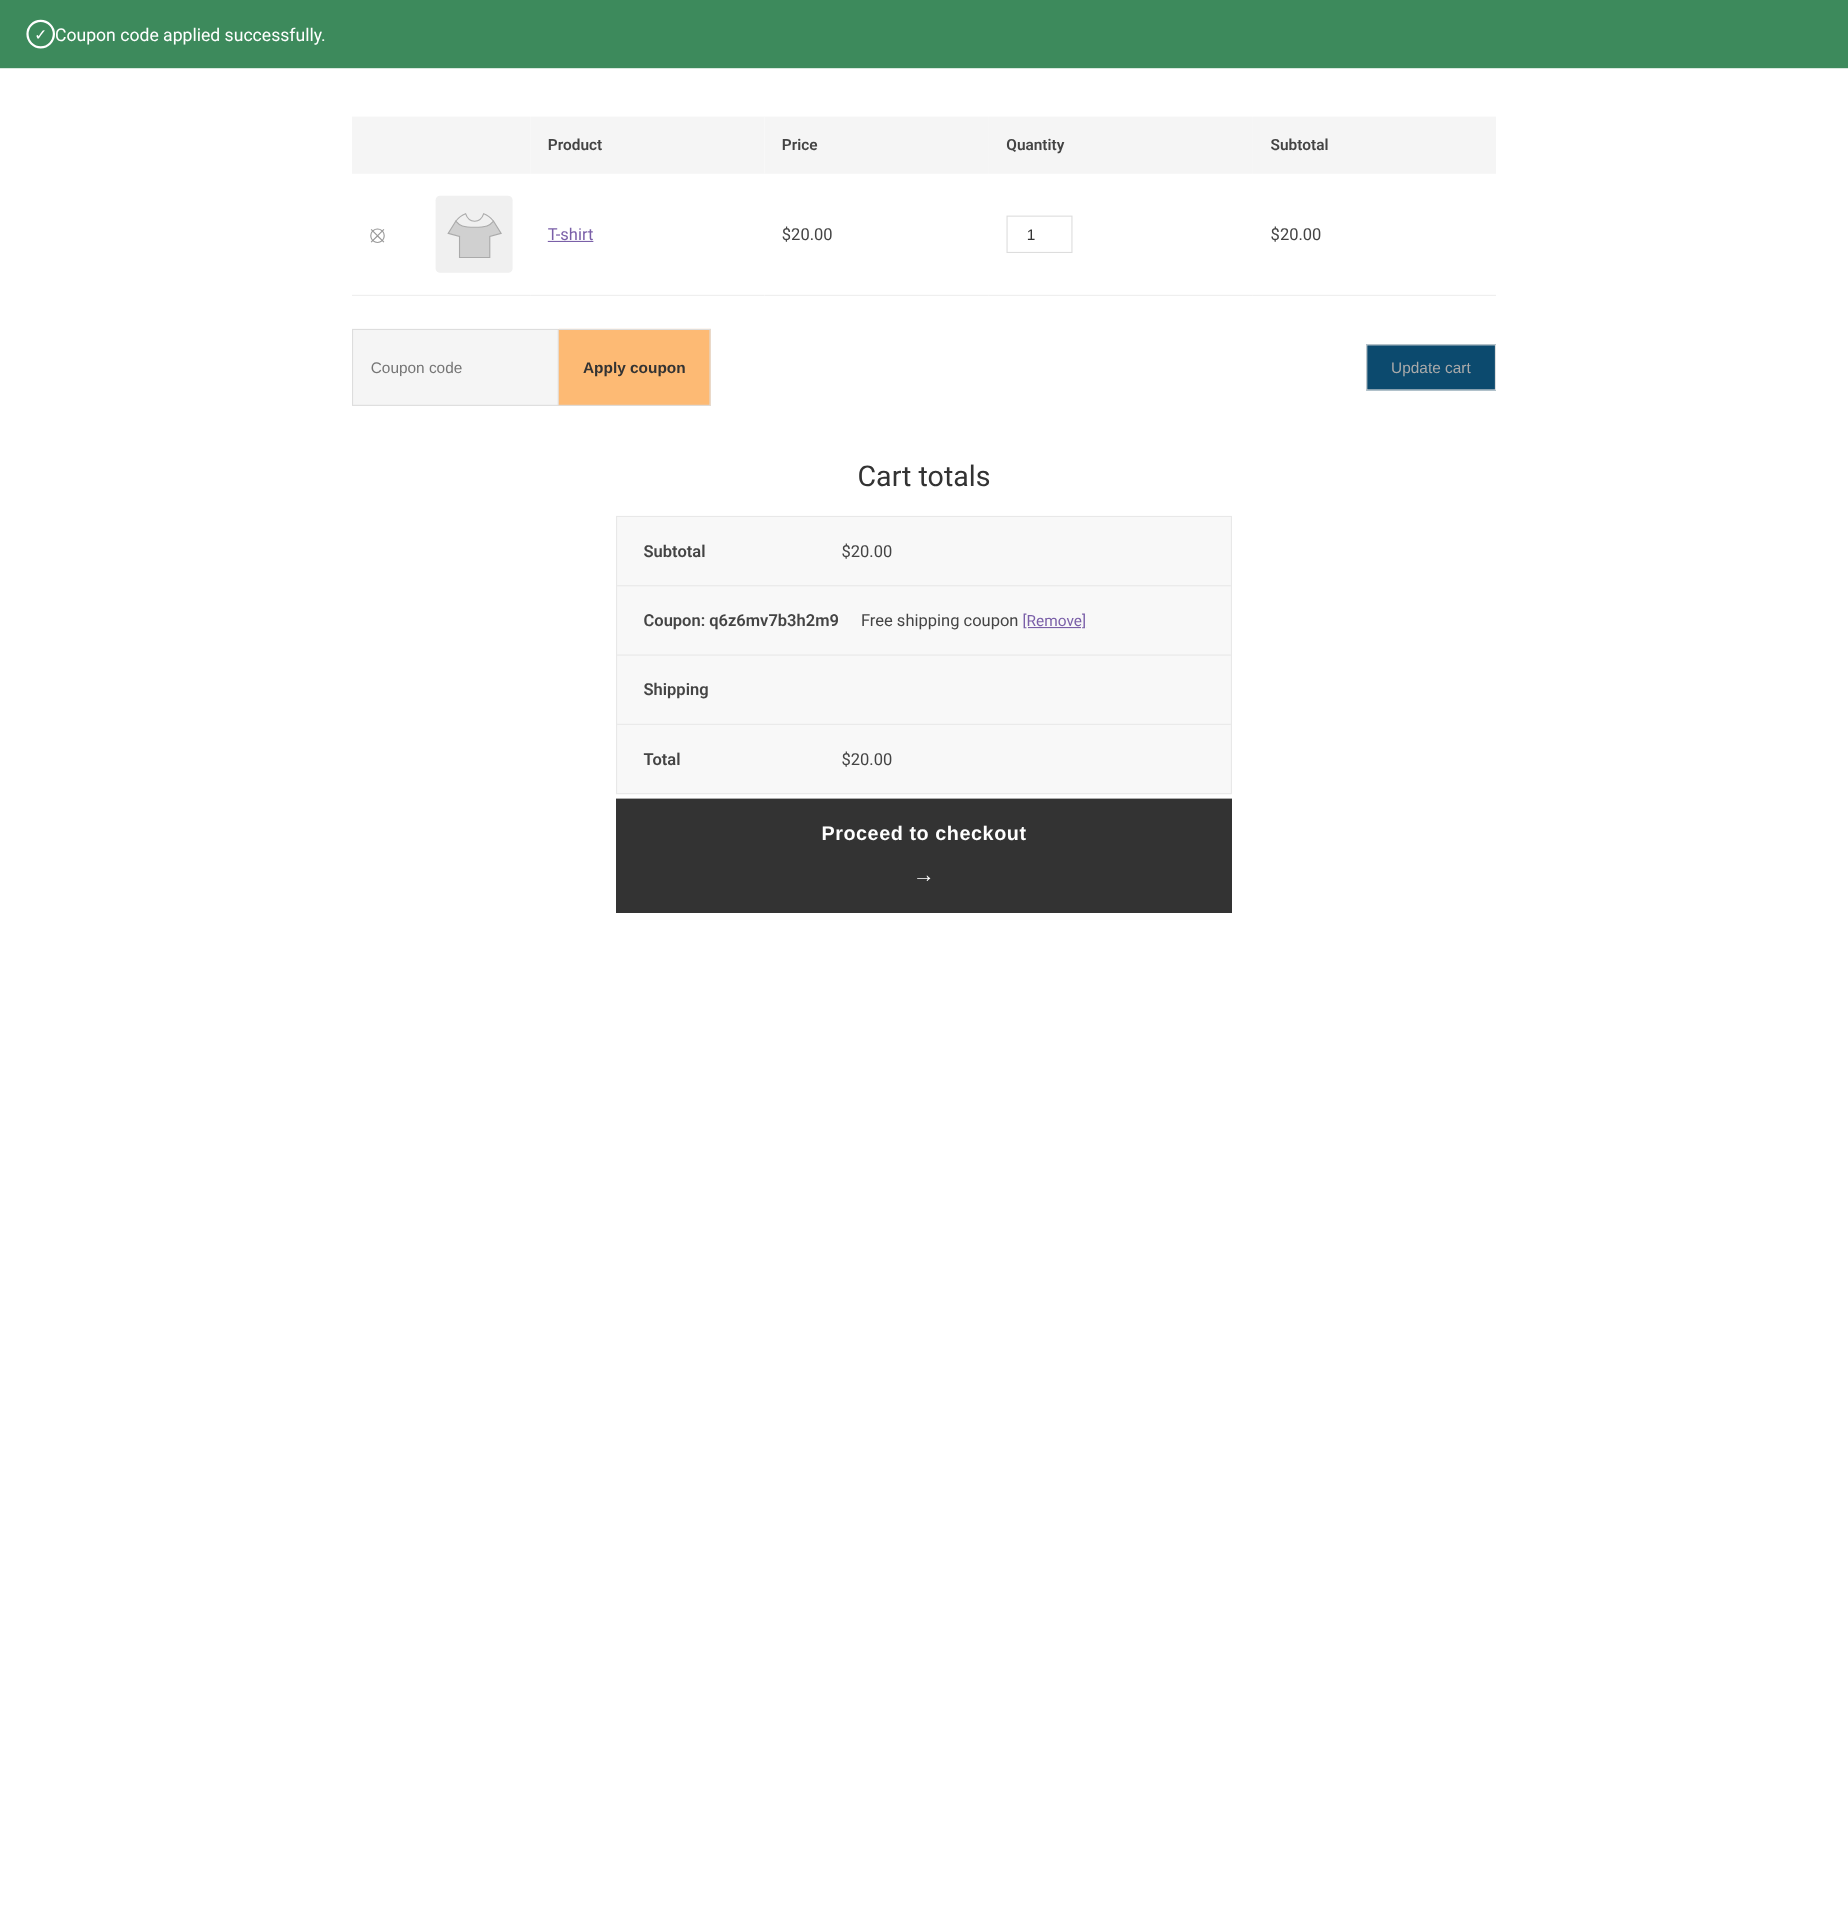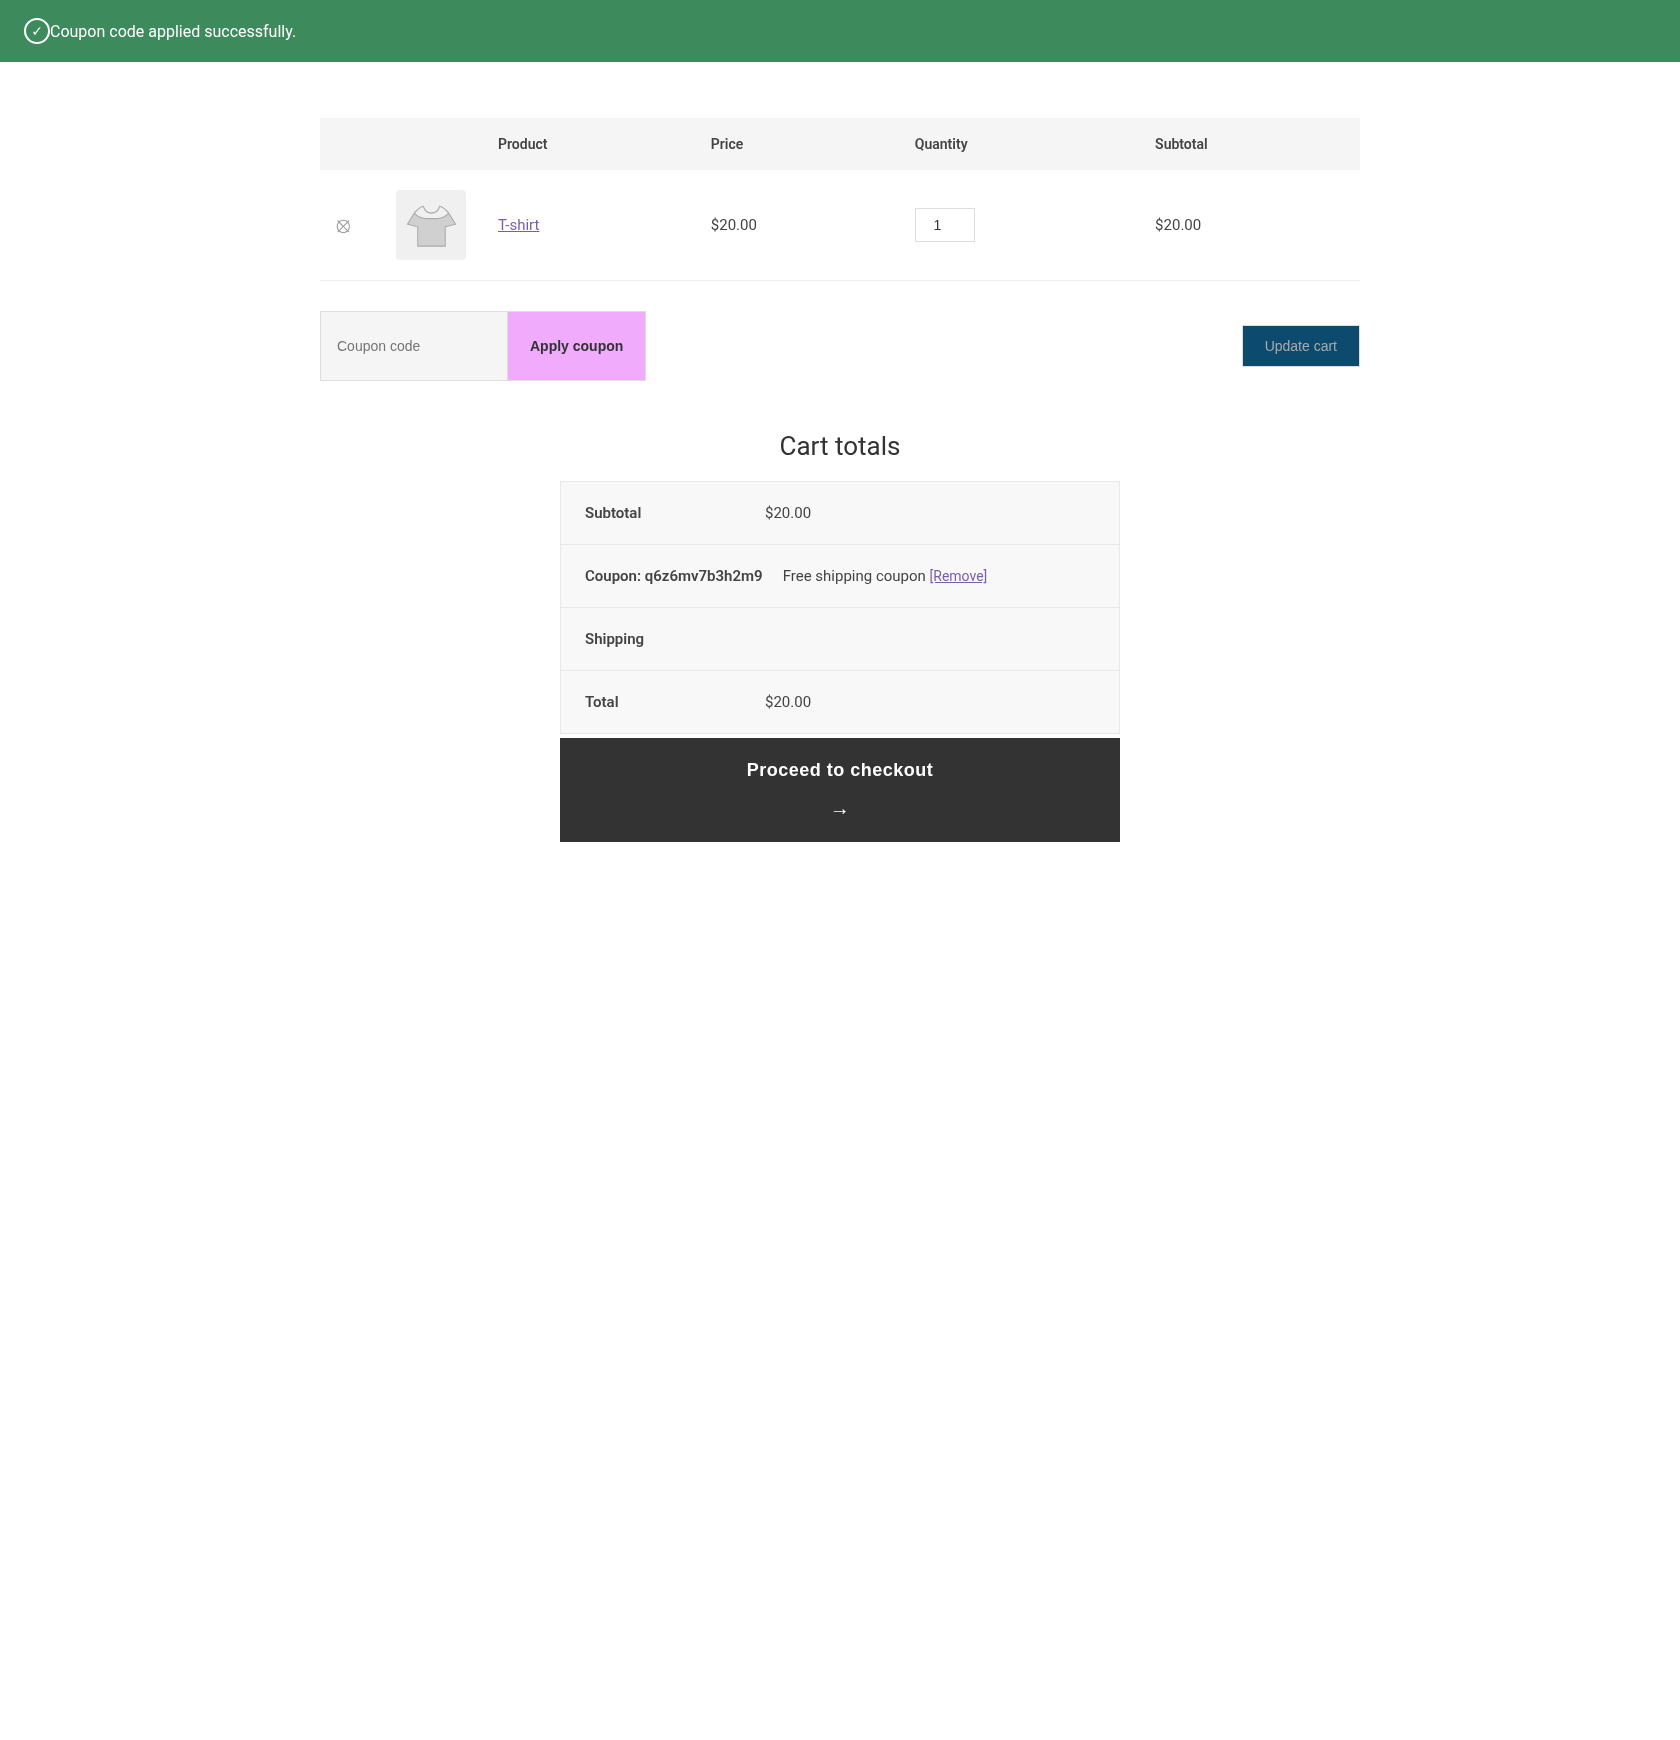--- a/index.html
+++ b/index.html
@@ -32,21 +32,21 @@
     }
     .success-icon::after {
       content: '✓';
       font-size: 14px;
       color: #fff;
     }
 
     
     .main-container {
       max-width: 1080px;
-      margin: 16px auto;
+      margin: 4px auto;
       padding: 40px 20px;
     }
 
     
     .cart-table {
       width: 100%;
       border-collapse: collapse;
       margin-bottom: 30px;
     }
     .cart-table thead tr {
@@ -142,21 +142,21 @@
       padding: 12px 16px;
       border: 1px solid #ddd;
       background: #f5f5f5;
       font-size: 14px;
       color: #888;
       width: 188px;
       outline: none;
     }
     .apply-coupon-btn {
       padding: 26px 22px;
-      background: #f0abfc;
+      background: #fdba74;
       border: 1px solid #ddd;
       border-left: none;
       font-size: 14px;
       font-weight: 700;
       color: #333;
       cursor: pointer;
     }
 
     .update-cart-btn {
       padding: 12px 22px;

